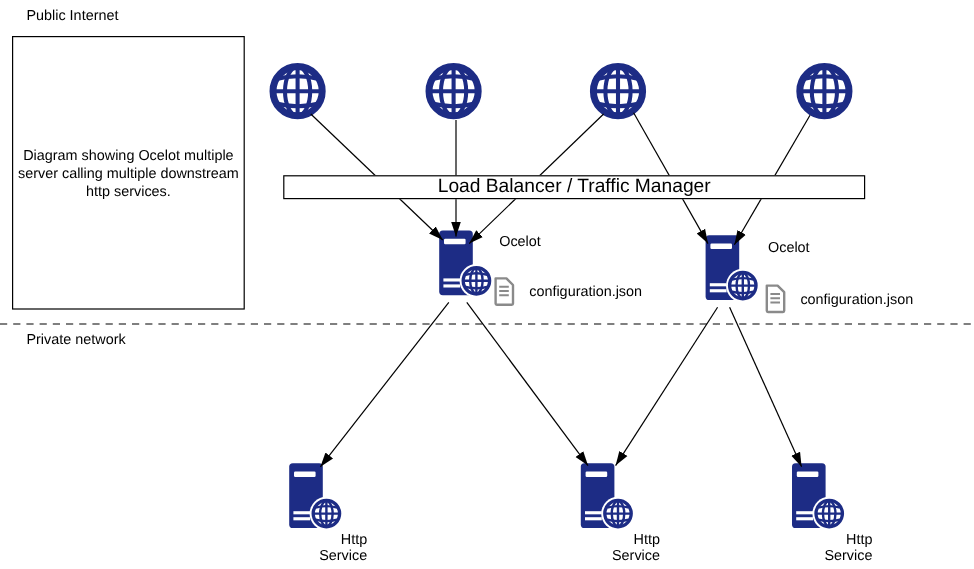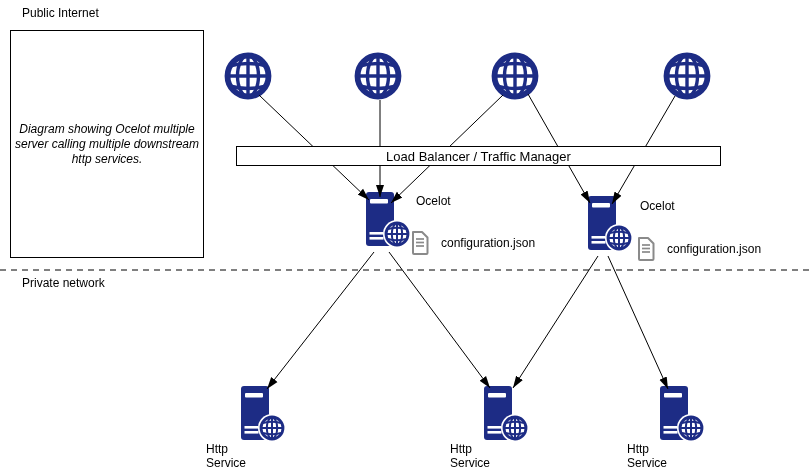--- a/index.html
+++ b/index.html
@@ -17,31 +17,30 @@
   
   .desc-box{
     left:10px;top:30px;width:194px;height:228px;
     border:1px solid #000;background:#fff;
     display:flex;align-items:center;justify-content:center;
     z-index:1;
   }
   .desc-text{
     font-size:12px;line-height:15px;text-align:center;white-space:pre-line;
     padding:0 2px;
-    font-style:italic;
   }
 
   
   .lb-box{
     left:236px;top:146px;width:485px;height:20px;
     border:1px solid #000;background:#fff;
     display:flex;align-items:center;justify-content:center;
     z-index:3;
   }
-  .lb-box span{font-size:13px;white-space:nowrap;}
+  .lb-box span{font-size:16px;white-space:nowrap;}
 
   
   .icon{z-index:1;}
   svg{display:block;}
 
   .ns{stroke:var(--icon-navy);fill:none;}
   .nf{fill:var(--icon-navy);}
   .wf{fill:#fff;}
   .sw6{stroke-width:5.8;}
   .sw34{stroke-width:3.4;}
@@ -49,21 +48,21 @@
   .sw2{stroke-width:2;}
   .doc-path{stroke:var(--document-gray);stroke-width:2;fill:#fff;stroke-linejoin:round;}
   .doc-line{stroke:var(--document-gray);stroke-width:1.7;}
 
   
   #connectors{position:absolute;left:0;top:0;z-index:2;pointer-events:none;}
   .connector{stroke:var(--line-color);stroke-width:1;fill:none;}
   .divider{stroke:var(--line-color);stroke-width:1;stroke-dasharray:6 5;fill:none;}
 
   .svc-label{
-    font-size:12px;line-height:13.5px;text-align:left;white-space:pre-line;
+    font-size:12px;line-height:13.5px;text-align:right;white-space:pre-line;
     width:100px;z-index:1;
   }
 </style>
 </head>
 <body>
 
 <div id="stage">
 
   <div class="abs lbl" style="left:22px;top:6px;">Public Internet</div>
 

